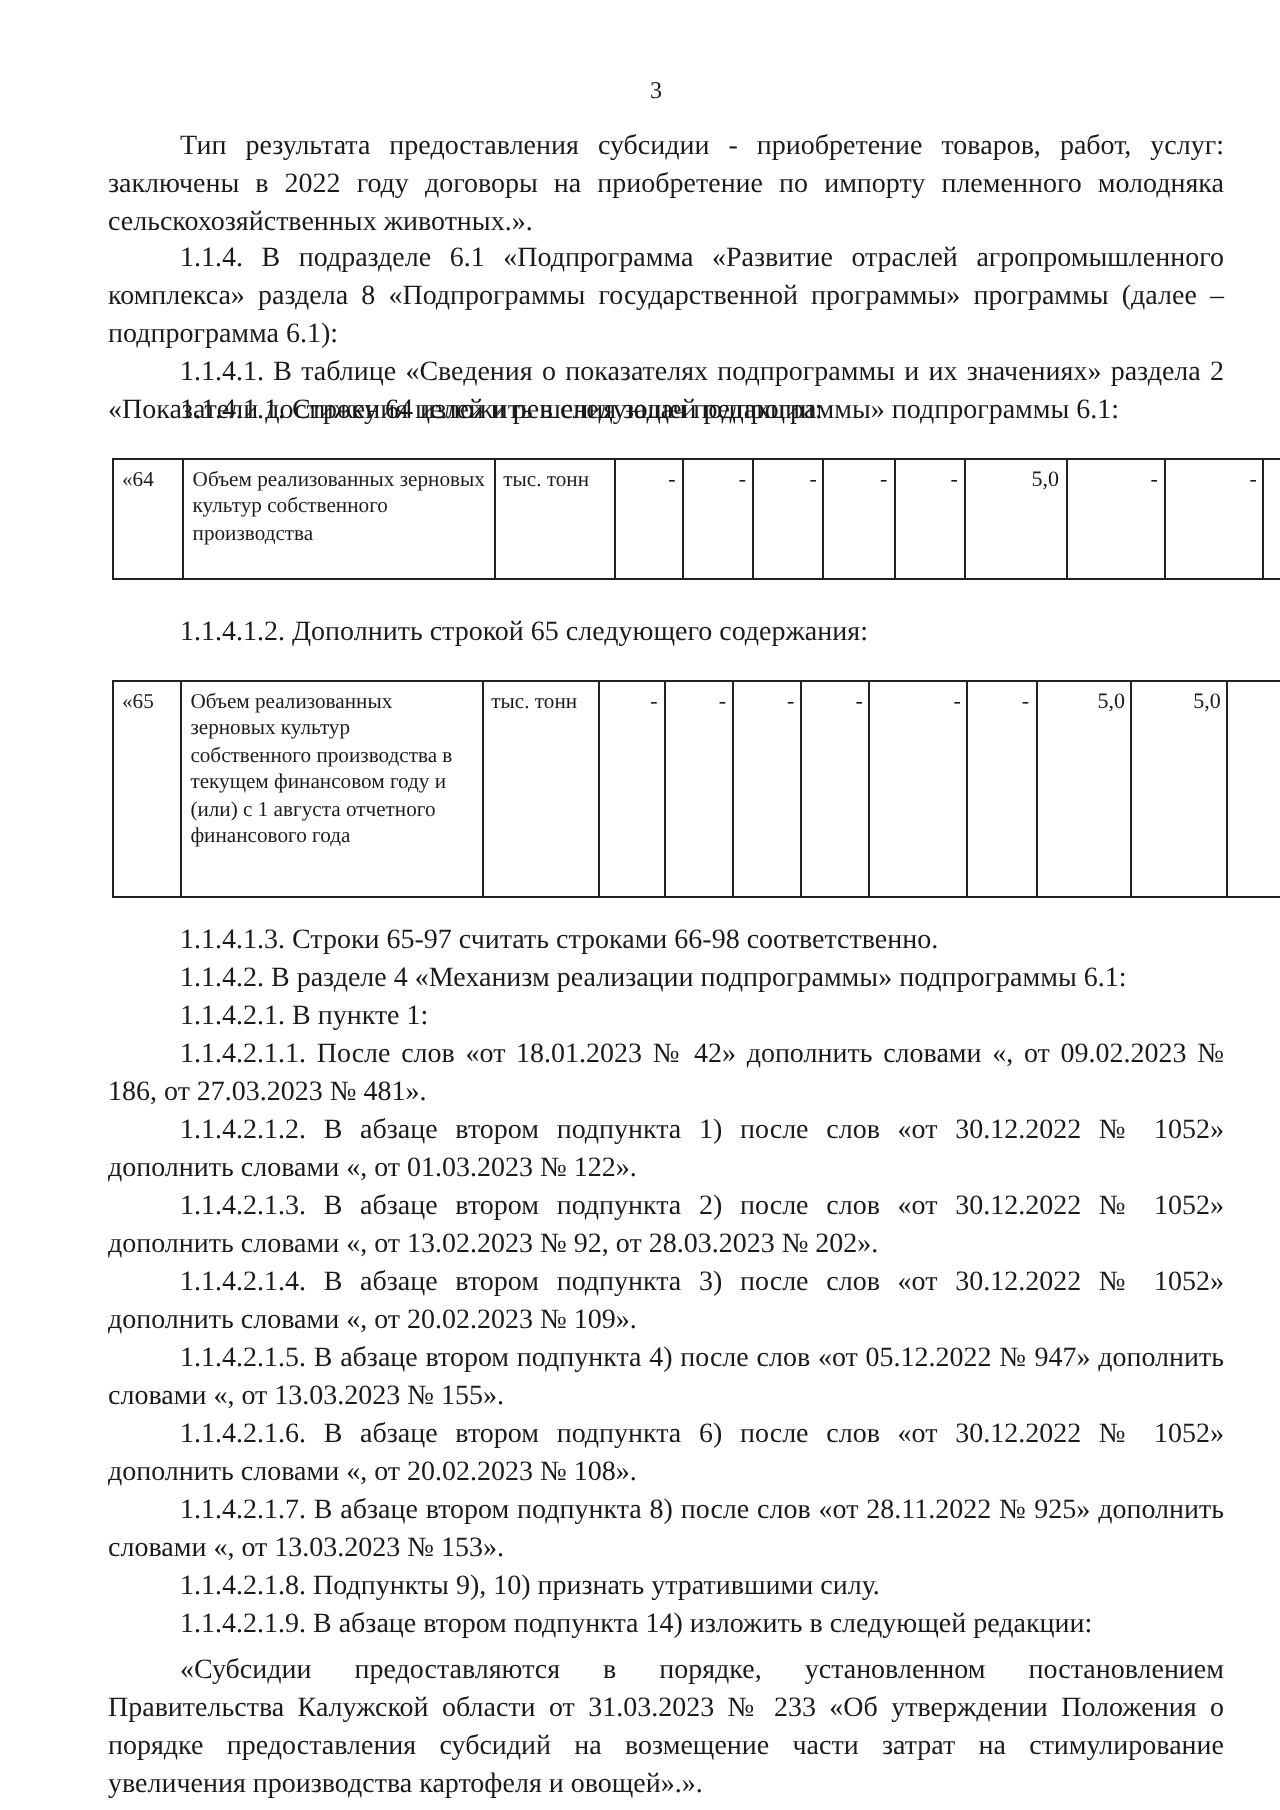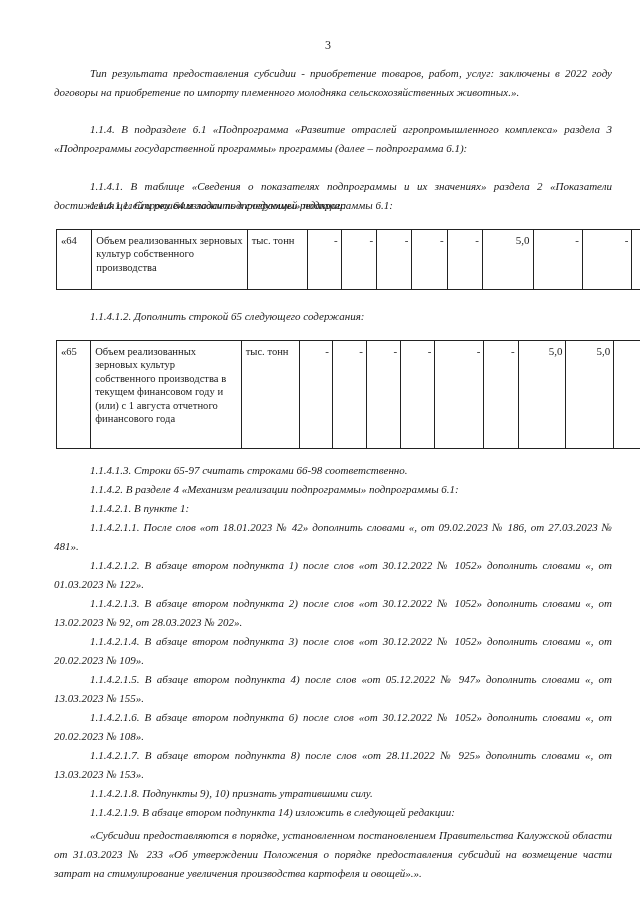--- a/index.html
+++ b/index.html
@@ -6,44 +6,43 @@
   body {
     width: 640px; height: 905px; position: relative; overflow: hidden;
     font-family: "Liberation Serif", serif; color: #1a1a1a;
   }
   .page-number {
     position: absolute; left: 0; width: 656px; top: 38px;
     text-align: center; font-size: 12px;
   }
   .p {
     position: absolute; left: 54px; width: 558px;
-    font-size: 11px; line-height: 19px; text-align: justify;
+    font-size: 14px; line-height: 19px; text-align: justify;
     text-align-last: left;
-    font-style: italic;
   }
   .p.ind { text-indent: 36px; }
   table.ind-table {
     position: absolute; left: 56px;
     border-collapse: collapse; font-size: 10.6px; line-height: 13.4px;
   }
   table.ind-table td {
     border: 1px solid #222; vertical-align: top; padding: 4px 3px 2px 4px;
   }
   td.num { width: 22px; }
   td.name { width: 124px; }
   td.unit { width: 43px; }
   td.val { text-align: right; font-size: 11px; }
 </style>
 </head>
 <body>
 
 <div class="page-number">3</div>
 
 <div class="p ind" style="top:64px;">Тип результата предоставления субсидии - приобретение товаров, работ, услуг: заключены в 2022 году договоры на приобретение по импорту племенного молодняка сельскохозяйственных животных.».</div>
-<div class="p ind" style="top:120px;">1.1.4. В подразделе 6.1 «Подпрограмма «Развитие отраслей агропромышленного комплекса» раздела 3 «Подпрограммы государственной программы» программы (далее – подпрограмма 6.1):</div>
+<div class="p ind" style="top:120px;">1.1.4. В подразделе 6.1 «Подпрограмма «Развитие отраслей агропромышленного комплекса» раздела 8 «Подпрограммы государственной программы» программы (далее – подпрограмма 6.1):</div>
 <div class="p ind" style="top:177px;">1.1.4.1. В таблице «Сведения о показателях подпрограммы и их значениях» раздела 2 «Показатели достижения целей и решения задач подпрограммы» подпрограммы 6.1:</div>
 <div class="p ind" style="top:196px;">1.1.4.1.1. Строку 64 изложить в следующей редакции:</div>
 
 <table class="ind-table" style="top:229px; width:640px;">
   <tbody>
       <tr style="height:60px;">
     <td class="num">«64</td>
     <td class="name">Объем реализованных зерновых культур собственного производства</td>
     <td class="unit">тыс. тонн</td>
     <td class="val" style="width:21px">-</td>

